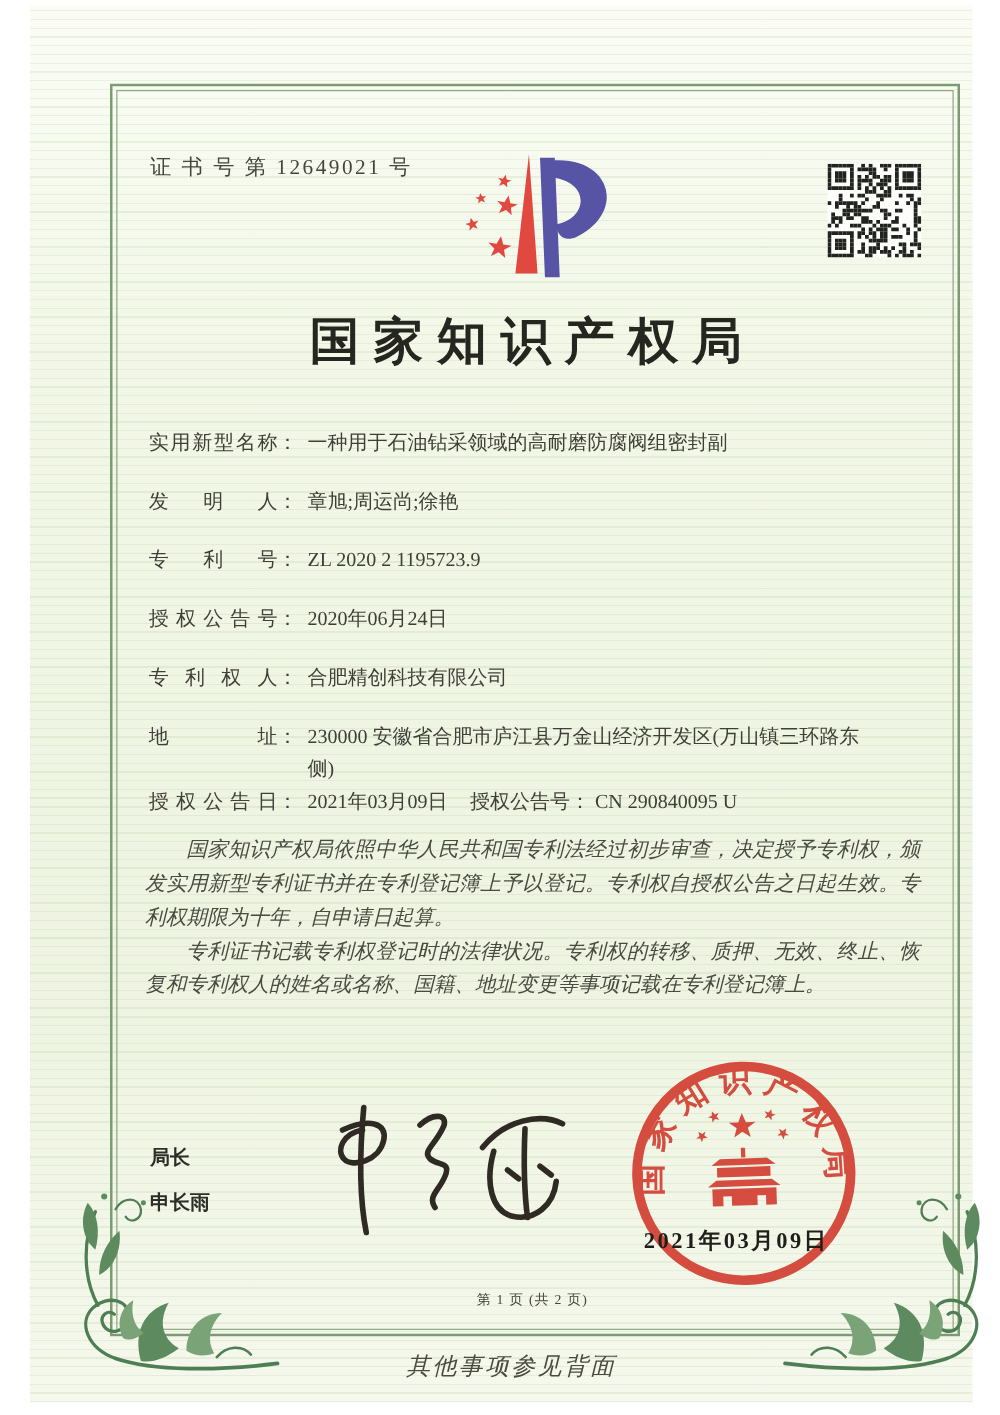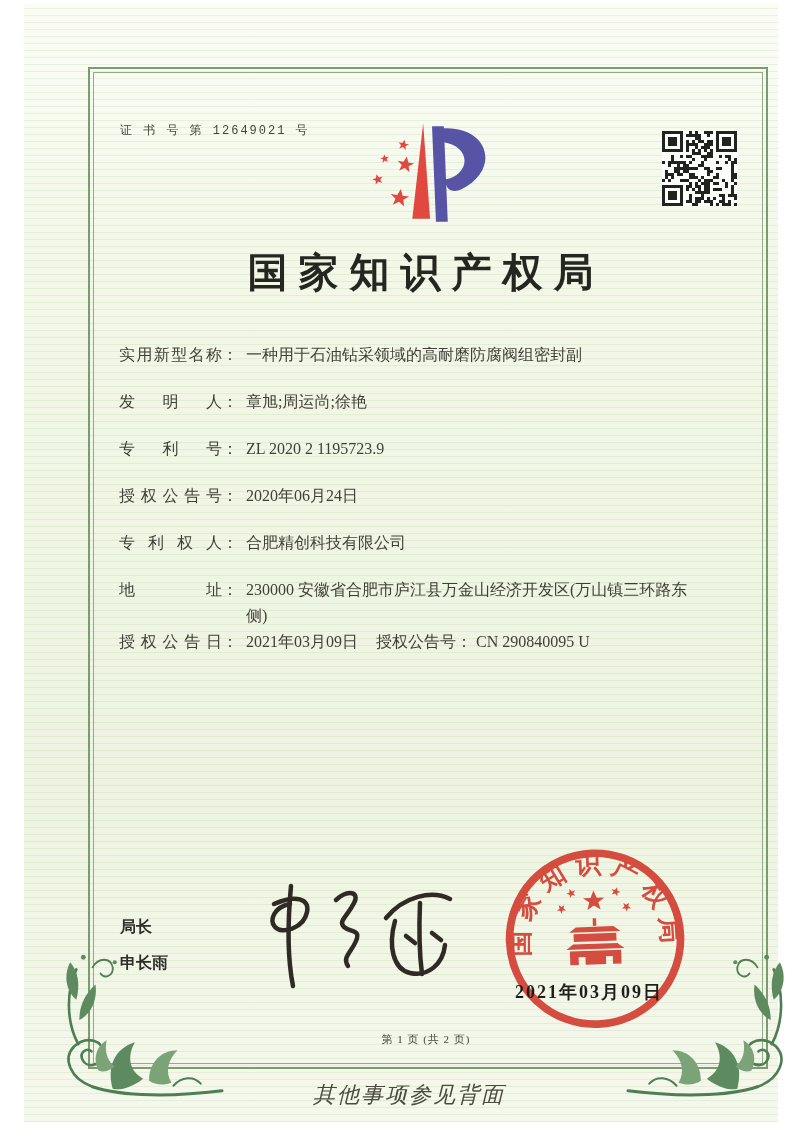--- a/index.html
+++ b/index.html
@@ -16,21 +16,21 @@
   }
   .frame{
     position:absolute;left:64px;top:63px;width:676px;height:998px;
     border:2px solid #7d9b72;
   }
   .frame-inner{
     position:absolute;left:3px;top:3px;right:3px;bottom:3px;
     border:1px solid #90ab85;
   }
   .cert-no{
-    position:absolute;left:96px;top:118px;font-size:12px;letter-spacing:2px;color:#45453c;font-family:Liberation Mono, monospace;
+    position:absolute;left:96px;top:118px;font-size:17px;letter-spacing:2px;color:#45453c;
   }
   .logo{position:absolute;left:345px;top:116px;}
   .qr{position:absolute;left:638px;top:127px;width:75px;height:75px;background:#fdfdfb;}
   .title{
     position:absolute;left:64px;top:241px;width:676px;text-align:center;
     font-size:40px;font-weight:700;letter-spacing:11px;color:#262620;
   }
   .fields{
     position:absolute;left:95px;top:338px;width:615px;font-size:16px;color:#403f37;
   }
@@ -60,21 +60,21 @@
   .seal-date{
     position:absolute;left:491px;top:976px;font-size:18px;font-weight:700;
     letter-spacing:2px;color:#201e1a;
   }
   .page-info{
     position:absolute;left:64px;top:1028px;width:676px;text-align:center;
     font-size:11px;color:#44443b;letter-spacing:1px;
   }
   .back-note{
     position:absolute;left:0;top:1076px;width:770px;text-align:center;
-    font-size:22px;color:#4a4a40;font-style:italic;letter-spacing:2px;
+    font-size:19px;color:#4a4a40;font-style:italic;letter-spacing:2px;
   }
   .flourish{position:absolute;width:172px;height:172px;}
   .flourish.bl{left:28px;top:933px;}
   .flourish.br{left:602px;top:933px;transform:scaleX(-1);}
 </style>
 </head>
 <body>
 
 <div class="paper">
 
@@ -473,20 +473,24 @@
     <div class="frow">
       <span class="flabel">授权公告日</span><span class="fcolon">：</span>
       <span class="fvalue">2021年03月09日</span>
       <span class="pair2">
         <span>授权公告号</span><span>：</span>
         <span>CN 290840095 U</span>
       </span>
     </div>
   </div>
 
+  <div class="paras">
+    <p>国家知识产权局依照中华人民共和国专利法经过初步审查，决定授予专利权，颁发实用新型专利证书并在专利登记簿上予以登记。专利权自授权公告之日起生效。专利权期限为十年，自申请日起算。</p>
+    <p>专利证书记载专利权登记时的法律状况。专利权的转移、质押、无效、终止、恢复和专利权人的姓名或名称、国籍、地址变更等事项记载在专利登记簿上。</p>
+  </div>
 
   <div class="signer">
     <div>局长</div>
     <div>申长雨</div>
   </div>
 
   <svg class="signature" width="230" height="120" viewBox="0 0 230 120">
     <g stroke="#2f2b24" stroke-width="4.5" fill="none" stroke-linecap="round" stroke-linejoin="round">
       <path d="M38,28 C60,18 74,23 71,36 C68,52 46,59 39,51 C33,44 38,31 54,28"></path>
       <path d="M55,10 C52,42 51,80 57,110"></path>

